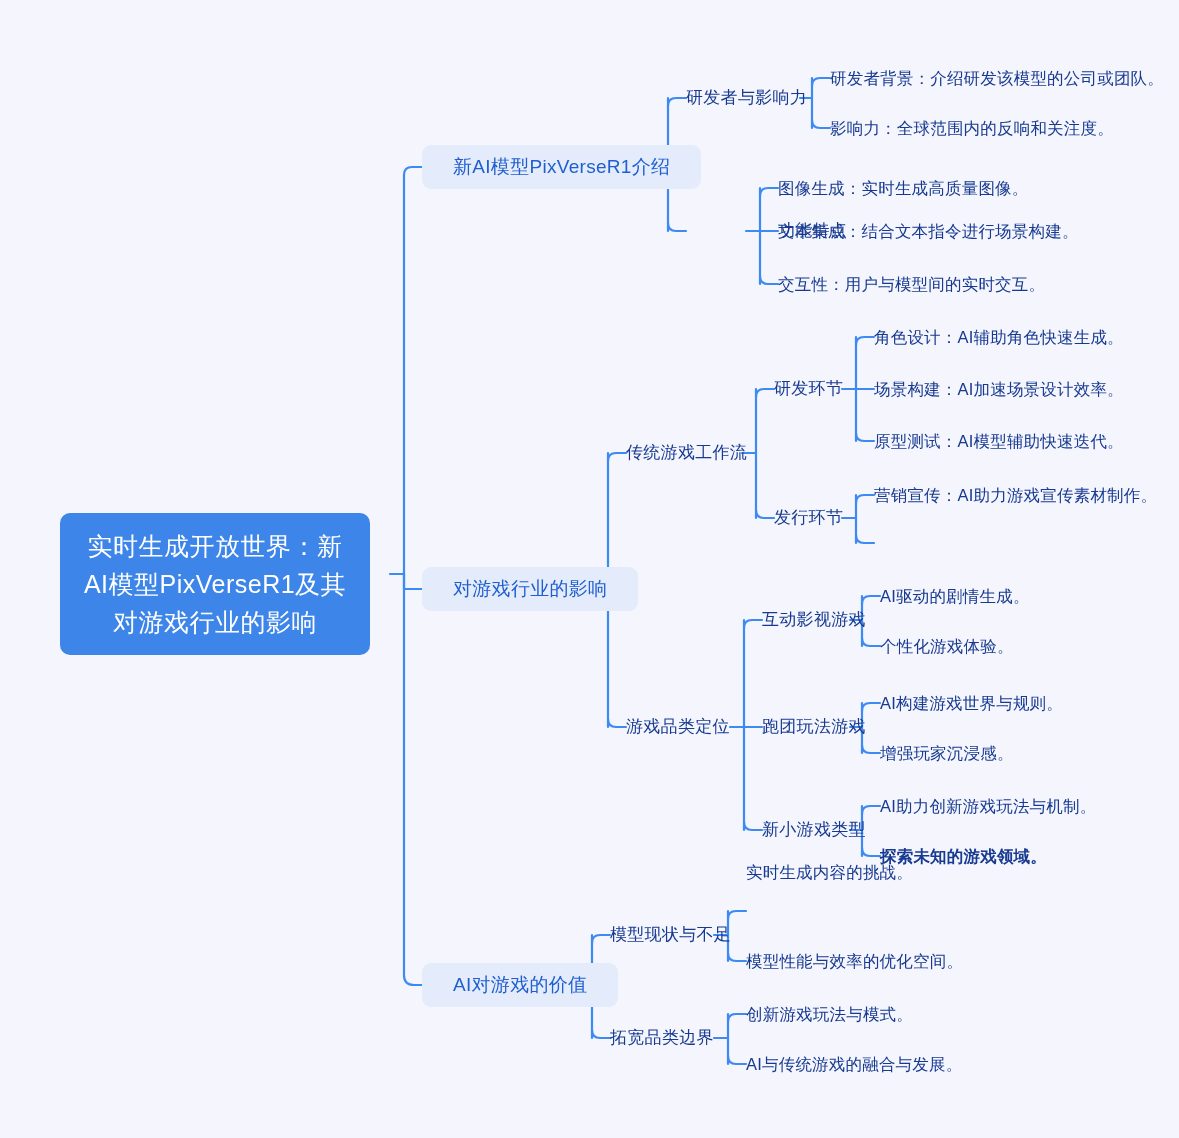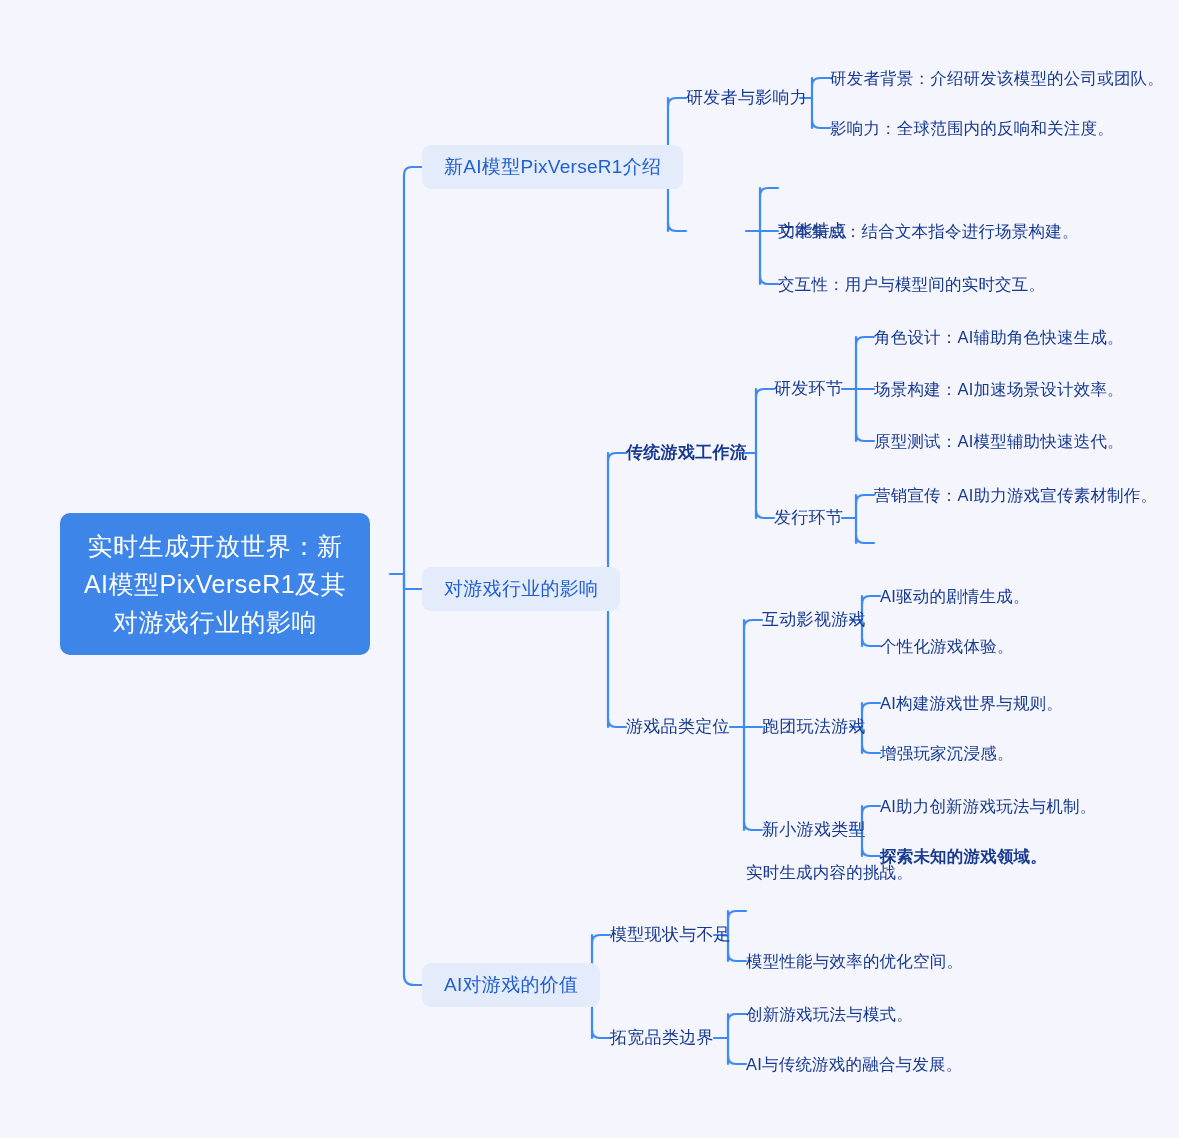--- a/index.html
+++ b/index.html
@@ -46,21 +46,21 @@
     letter-spacing: 0.5px;
     white-space: normal;
   }
   
   .branch-node {
     background: #e4ebfb;
     color: #1f5fd0;
     border-radius: 9px;
     font-size: 19px;
     line-height: 26px;
-    padding: 9px 22px;
+    padding: 9px 31px;
     letter-spacing: 0.3px;
   }
   
   .sub-node {
     color: #173a90;
     font-size: 17px;
     line-height: 24px;
     letter-spacing: 0.3px;
   }
   
@@ -177,26 +177,27 @@
   <div class="node branch-node" style="left:422px; top:963px;">AI对游戏的价值</div>
 
   <div class="node sub-node" style="left:686px; top:86px;">研发者与影响力</div>
 
   <div class="node sub-node" style="left:778px; top:219px;">功能特点</div>
 
   <div class="node leaf-node" style="left:830px; top:66px;">研发者背景：介绍研发该模型的公司或团队。</div>
 
   <div class="node leaf-node" style="left:830px; top:116px;">影响力：全球范围内的反响和关注度。</div>
 
+  <div class="node leaf-node" style="left:778px; top:176px;">图像生成：实时生成高质量图像。</div>
 
   <div class="node leaf-node" style="left:778px; top:272px;">交互性：用户与模型间的实时交互。</div>
 
   <div class="node leaf-node" style="left:778px; top:219px;">文本集成：结合文本指令进行场景构建。</div>
 
-  <div class="node sub-node" style="left:626px; top:441px;font-weight:bold;">传统游戏工作流</div>
+  <div class="node sub-node" style="left:626px; top:441px;">传统游戏工作流</div>
 
   <div class="node sub-node" style="left:626px; top:715px;">游戏品类定位</div>
 
   <div class="node sub-node" style="left:774px; top:377px;">研发环节</div>
 
   <div class="node sub-node" style="left:774px; top:506px;">发行环节</div>
 
   <div class="node leaf-node" style="left:874px; top:325px;">角色设计：AI辅助角色快速生成。</div>
 
   <div class="node leaf-node" style="left:874px; top:377px;">场景构建：AI加速场景设计效率。</div>

